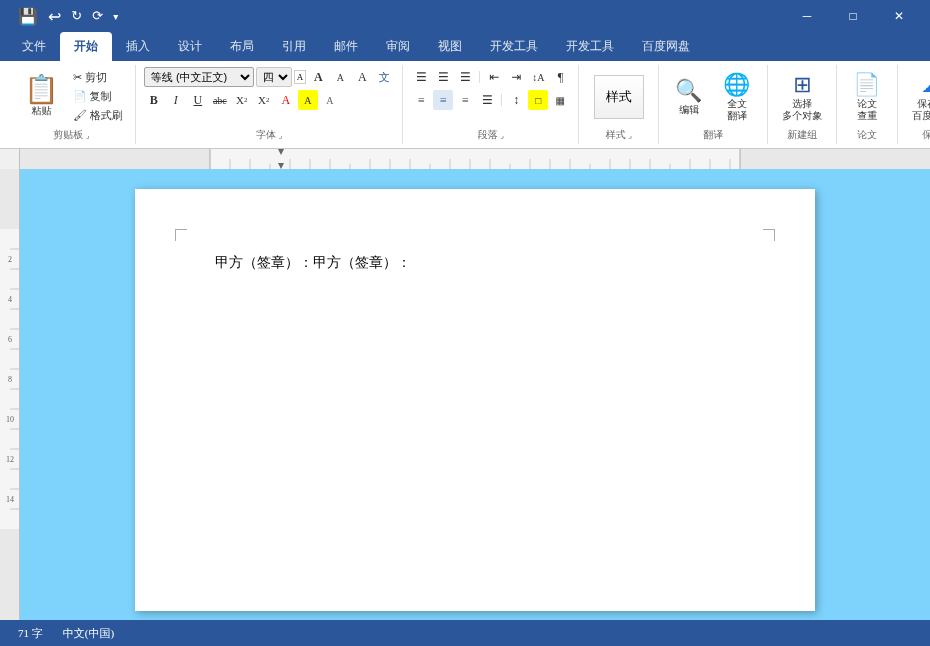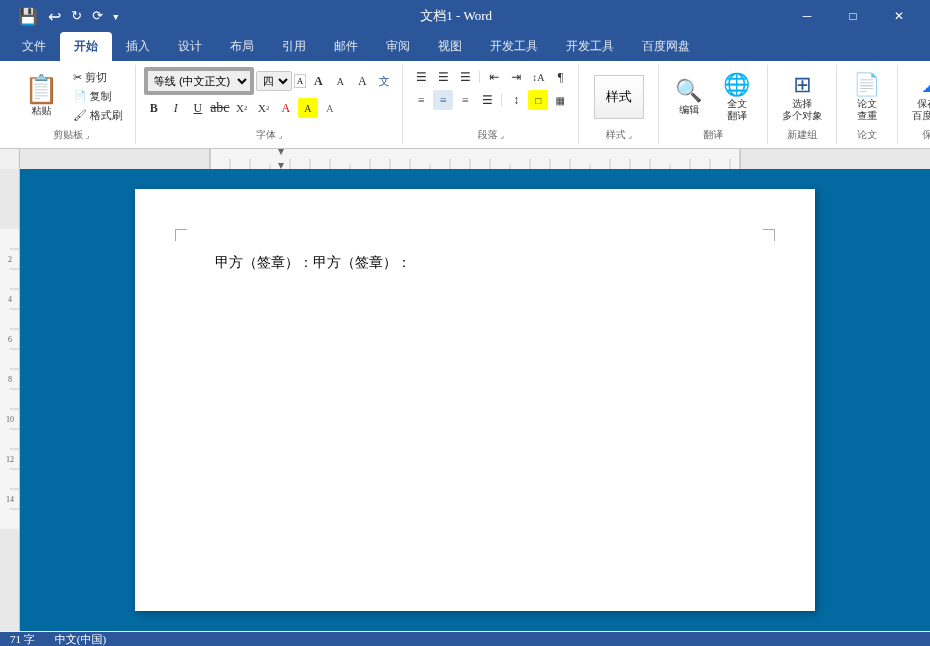--- a/index.html
+++ b/index.html
@@ -76,22 +76,22 @@
     .paste-icon { font-size: 28px; color: #2B579A; line-height: 1; }
     .paste-label { font-size: 10px; color: #333; }
 
     
     .clipboard-right { display: flex; flex-direction: column; gap: 2px; }
     .small-btn {
       display: flex; align-items: center; gap: 3px;
       padding: 1px 4px; cursor: pointer; border-radius: 2px; font-size: 11px; color: #333;
     }
     .font-select {
-      border: 4px solid #a3a3a3; border-radius: 2px;
-      padding: 1px 2px; font-size: 11px; height: 28px; width: 110px;
+      border: 1px solid #a3a3a3; border-radius: 2px;
+      padding: 1px 2px; font-size: 11px; height: 20px; width: 110px;
     }
     .font-size-select {
       border: 1px solid #c8c8c8; border-radius: 2px;
       padding: 1px 2px; font-size: 11px; height: 20px; width: 36px;
     }
     .icon-btn {
       width: 20px; height: 20px;
       display: flex; align-items: center; justify-content: center;
       cursor: pointer; border-radius: 2px; font-size: 12px; color: #333;
     }
@@ -122,21 +122,21 @@
     }
     .left-ruler {
       width: 20px;
       background: #f0f0f0;
       border-right: 1px solid #c0c0c0;
       position: relative;
       overflow: hidden;
     }
     .doc-area {
       flex: 1;
-      background: #0369a1;
+      background: #7dd3fc;
       overflow-y: auto;
       overflow-x: auto;
       display: flex;
       justify-content: center;
       padding: 20px 12px;
     }
     .page {
       background: white;
       width: 680px;
       min-height: 400px;
@@ -162,25 +162,25 @@
       background: #e8e8e8;
       flex: 1;
       position: relative;
       height: 20px;
       overflow: hidden;
     }
     .h-ruler svg { position: absolute; top: 0; left: 0; }
 
     
     .status-bar {
-      height: 14px;
+      height: 26px;
       background: #2B579A;
       display: flex;
       align-items: center;
-      padding: 0 10px;
+      padding: 0 18px;
       color: white;
       font-size: 11px;
       gap: 20px;
       position: fixed;
       bottom: 0;
       width: 930px;
     }
 
     
     .doc-area::-webkit-scrollbar { width: 12px; }
@@ -209,21 +209,20 @@
 <div class="title-bar">
   <div class="title-bar-left">
     <div class="quick-access">
       <span class="qa-btn">💾</span>
       <span class="qa-btn">↩</span>
       <span class="qa-btn" style="font-size:13px;">↻</span>
       <span class="qa-btn" style="font-size:13px;">⟳</span>
       <span class="qa-btn" style="font-size:10px;">▾</span>
     </div>
   </div>
-  <div class="title-bar-center">文档1 - Word</div>
   <div class="title-bar-controls">
     <div class="title-bar-btn">─</div>
     <div class="title-bar-btn">□</div>
     <div class="title-bar-btn close">✕</div>
   </div>
 </div>
 
 <div class="ribbon">
   <div class="ribbon-tabs">
     <div class="ribbon-tab">文件</div>
@@ -278,21 +277,21 @@
           <span style="font-size:9px; border:1px solid #ccc; padding:1px 2px; cursor:pointer;">A</span>
           <div class="icon-btn bold" title="增大字体">A</div>
           <div class="icon-btn" title="减小字体" style="font-size:10px;">A</div>
           <div class="icon-btn">A</div>
           <div class="icon-btn" style="font-size:11px; color:#2B579A;">文</div>
         </div>
         <div class="ribbon-row2">
           <div class="icon-btn bold" style="font-weight:bold;">B</div>
           <div class="icon-btn italic" style="font-style:italic;">I</div>
           <div class="icon-btn underline" style="text-decoration:underline;">U</div>
-          <div class="icon-btn" style="text-decoration:line-through; font-size:14px;text-align:right;">abc</div>
+          <div class="icon-btn" style="text-decoration:line-through; font-size:10px;text-align:right;">abc</div>
           <div class="icon-btn" style="font-size:11px;">X<sub style="font-size:7px;">2</sub></div>
           <div class="icon-btn" style="font-size:11px;">X<sup style="font-size:7px;">2</sup></div>
           <div class="icon-btn" style="color:#e00;">A</div>
           <div class="icon-btn" style="background:yellow; font-size:10px;">A</div>
           <div class="icon-btn" style="color:#666; font-size:10px;">A</div>
         </div>
       </div>
       <div class="ribbon-group-label">字体 <span style="font-size:8px;">⌟</span></div>
     </div>
 

